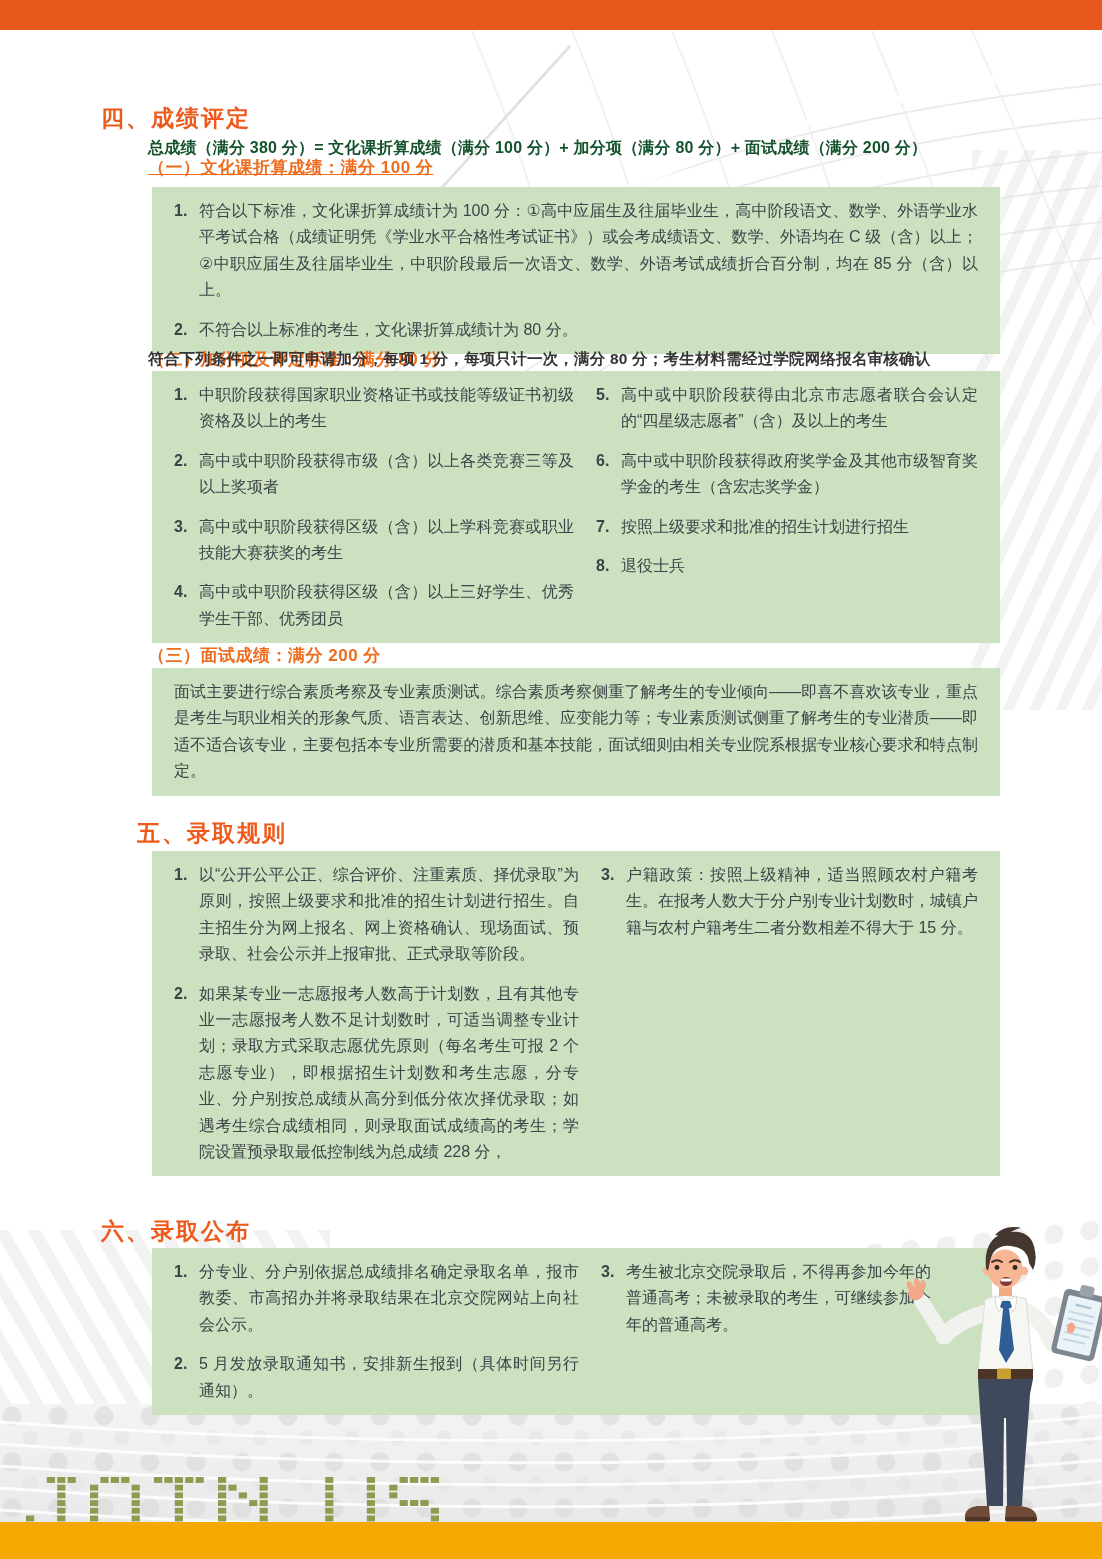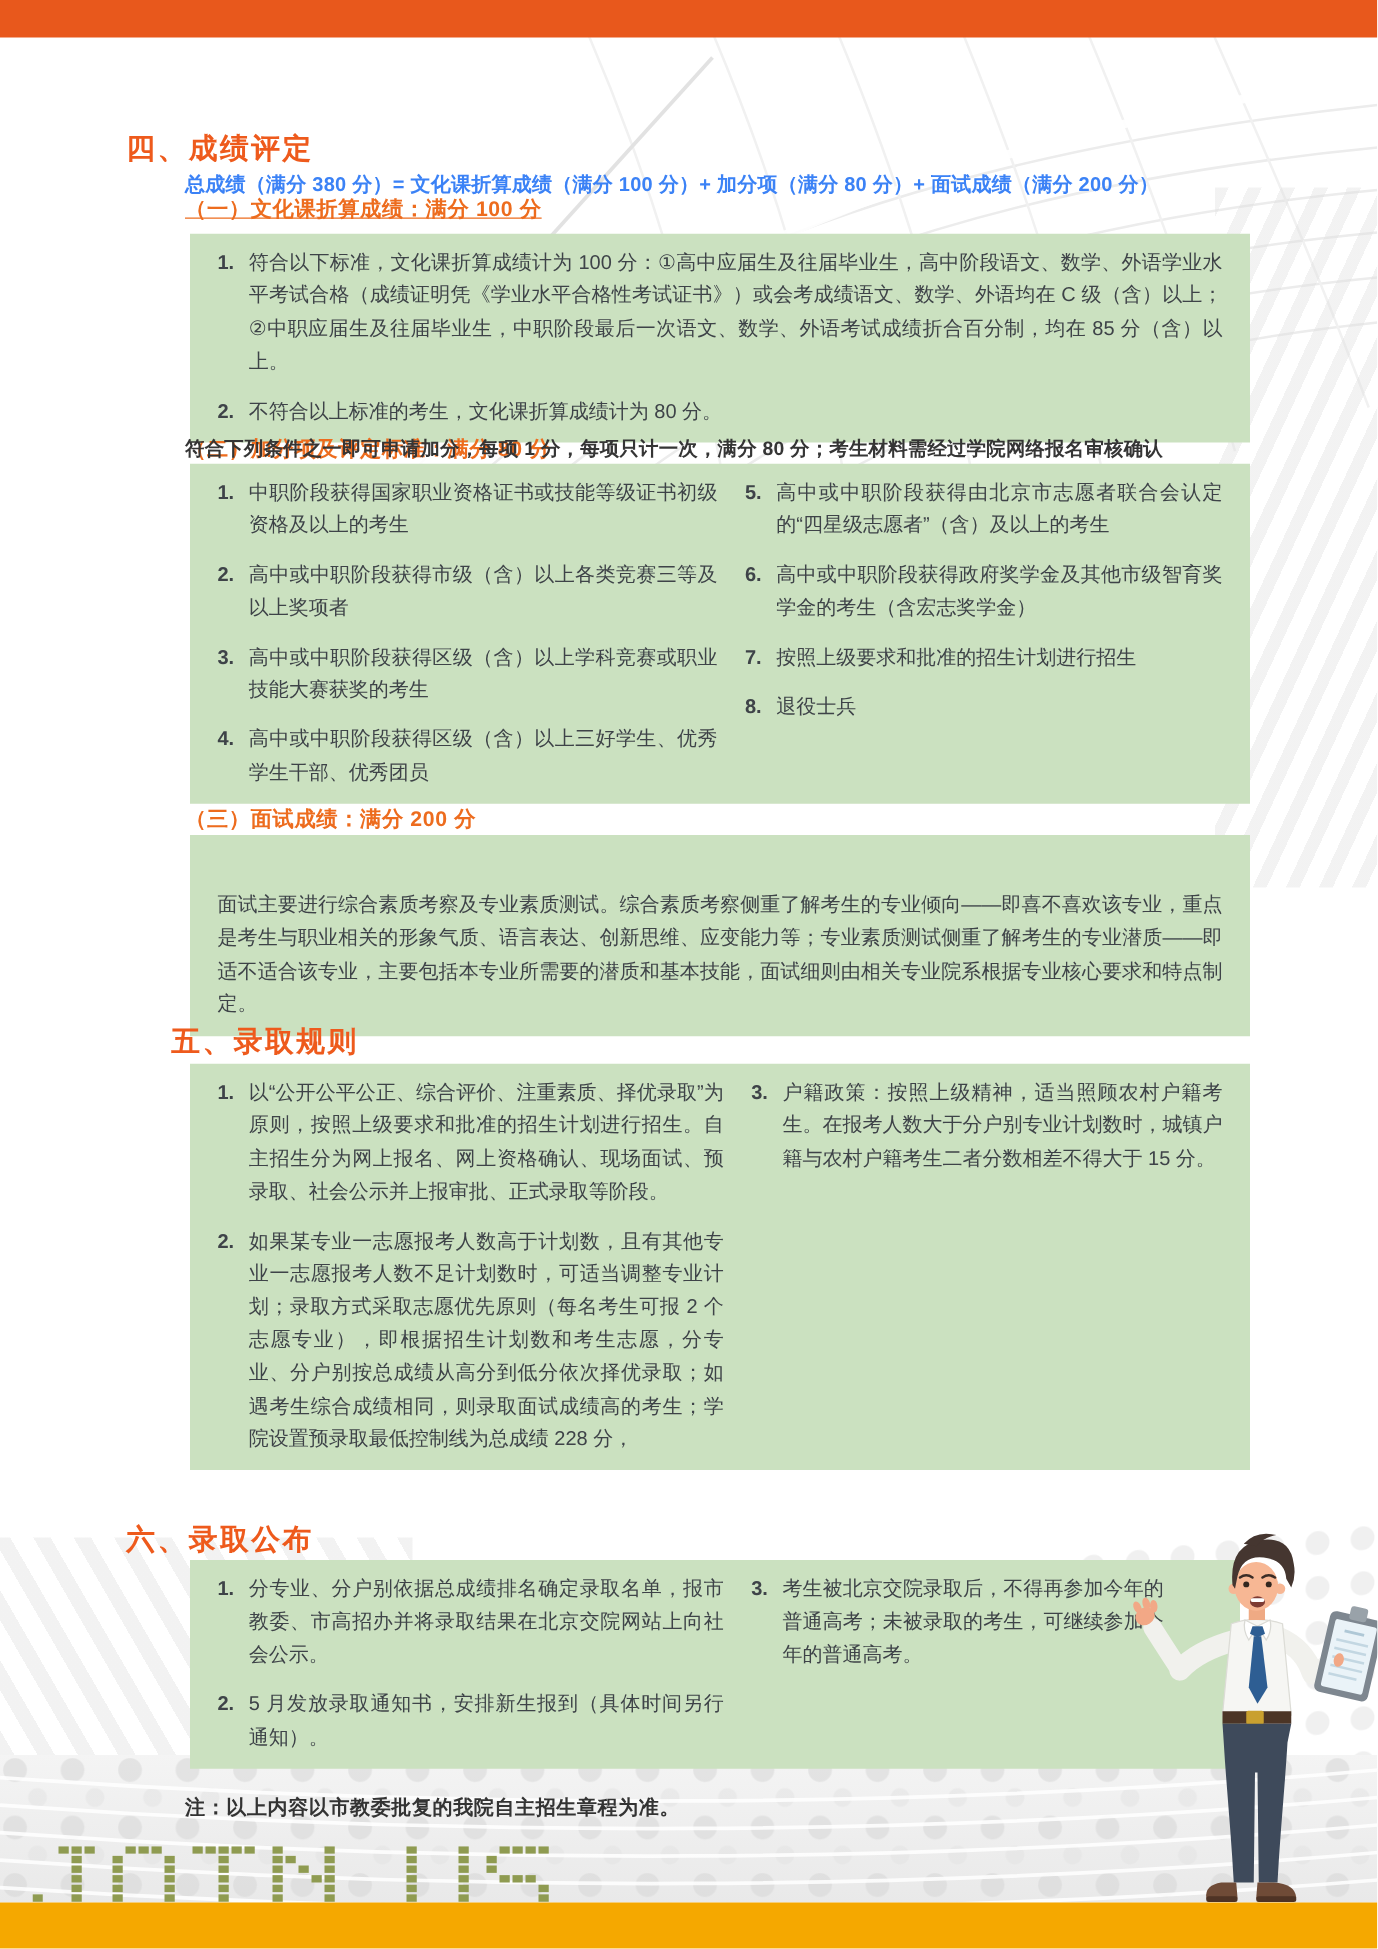--- a/index.html
+++ b/index.html
@@ -25,21 +25,21 @@
       radial-gradient(circle at 30px 34px,rgba(226,226,226,.5) 7px,transparent 8px),
       linear-gradient(#F4F4F4,#E9E9E9);
     background-size:46px 46px,46px 46px,100% 100%;}
   .confetti-arcs{left:0;top:1404px;pointer-events:none;}
   .dots-upper-right{right:0;top:1230px;width:240px;height:200px;opacity:.55;
     background:radial-gradient(circle at 12px 12px,#E3E3E3 9px,transparent 10px);
     background-size:36px 36px;transform:skewY(-6deg);}
   
   .sec-head{font-size:23px;font-weight:bold;color:var(--accent-orange,#EE5A1C);letter-spacing:2px;}
   .sub-head{font-size:17px;font-weight:bold;color:var(--subhead-orange,#ED6C1E);letter-spacing:.5px;}
-  .formula{font-size:16px;font-weight:600;color:#3b82f6;letter-spacing:.2px;}
+  .formula{font-size:16px;font-weight:600;color:#14532d;letter-spacing:.2px;}
   .plain-note{font-size:15.5px;font-weight:600;color:#353535;letter-spacing:.2px;}
   .foot-note{font-size:16px;font-weight:bold;color:#333;letter-spacing:.5px;}
   
   .gbox{background:var(--box-green,#CBE1C0);padding:11px 22px;box-sizing:border-box;
         font-size:16px;line-height:1.65;font-weight:500;}
   .item{display:flex;margin-bottom:13px;}
   .item:last-child{margin-bottom:0;}
   .num{flex:0 0 25px;font-weight:600;}
   .txt{flex:1;text-align:justify;}
   .cols{display:flex;gap:22px;}
@@ -144,21 +144,21 @@
         <div class="item">
           <span class="num">8.</span>
           <span class="txt">退役士兵</span>
         </div>
       </div>
     </div>
   </div>
 
   <div class="abs sub-head" style="left:148px;top:644px;">（三）面试成绩：满分 200 分</div>
   <div class="abs gbox" style="left:152px;top:668px;width:848px;">
-    <div class="txt" style="text-align:justify;margin-top:33px;">面试主要进行综合素质考察及专业素质测试。综合素质考察侧重了解考生的专业倾向——即喜不喜欢该专业，重点是考生与职业相关的形象气质、语言表达、创新思维、应变能力等；专业素质测试侧重了解考生的专业潜质——即适不适合该专业，主要包括本专业所需要的潜质和基本技能，面试细则由相关专业院系根据专业核心要求和特点制定。</div>
+    <div class="txt" style="text-align:justify;">面试主要进行综合素质考察及专业素质测试。综合素质考察侧重了解考生的专业倾向——即喜不喜欢该专业，重点是考生与职业相关的形象气质、语言表达、创新思维、应变能力等；专业素质测试侧重了解考生的专业潜质——即适不适合该专业，主要包括本专业所需要的潜质和基本技能，面试细则由相关专业院系根据专业核心要求和特点制定。</div>
   </div>
 
   <div class="abs sec-head" style="left:101px;top:818px;margin-left:36px;">五、录取规则</div>
   <div class="abs gbox" style="left:152px;top:851px;width:848px;">
     <div class="cols">
       <div class="col-l" style="flex:0 0 405px;">
         <div class="item">
           <span class="num">1.</span>
           <span class="txt">以“公开公平公正、综合评价、注重素质、择优录取”为原则，按照上级要求和批准的招生计划进行招生。自主招生分为网上报名、网上资格确认、现场面试、预录取、社会公示并上报审批、正式录取等阶段。</span>
         </div>
@@ -191,21 +191,20 @@
       </div>
       <div class="col-r6">
         <div class="item">
           <span class="num">3.</span>
           <span class="txt">考生被北京交院录取后，不得再参加今年的普通高考；未被录取的考生，可继续参加今年的普通高考。</span>
         </div>
       </div>
     </div>
   </div>
 
-  <div class="abs foot-note" style="left:148px;top:1436px;">注：以上内容以市教委批复的我院自主招生章程为准。</div>
 
   <svg id="joinus" class="abs joinus" width="430" height="56" viewBox="0 0 430 56">
       <rect x="20.8" y="0" width="8.2" height="5.9" fill="#8F9B51"></rect>
       <rect x="31.200000000000003" y="0" width="8.2" height="5.9" fill="#8F9B51"></rect>
       <rect x="41.6" y="0" width="8.2" height="5.9" fill="#8F9B51"></rect>
       <rect x="31.200000000000003" y="7.7" width="8.2" height="5.9" fill="#8F9B51"></rect>
       <rect x="31.200000000000003" y="15.4" width="8.2" height="5.9" fill="#8F9B51"></rect>
       <rect x="31.200000000000003" y="23.1" width="8.2" height="5.9" fill="#8F9B51"></rect>
       <rect x="31.200000000000003" y="30.8" width="8.2" height="5.9" fill="#8F9B51"></rect>
       <rect x="0" y="38.5" width="8.2" height="5.9" fill="#8F9B51"></rect>

